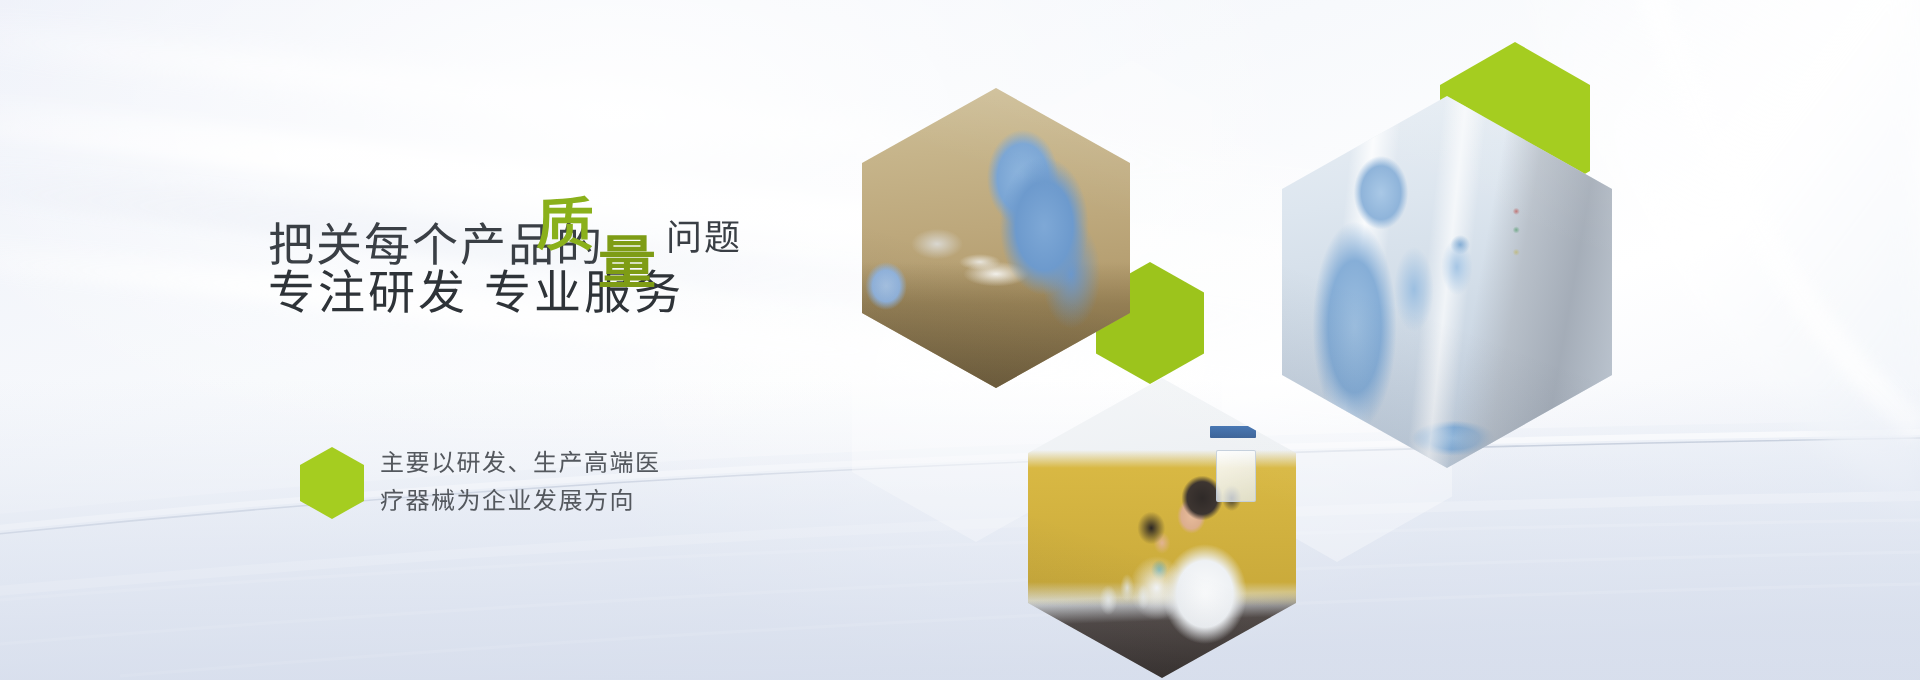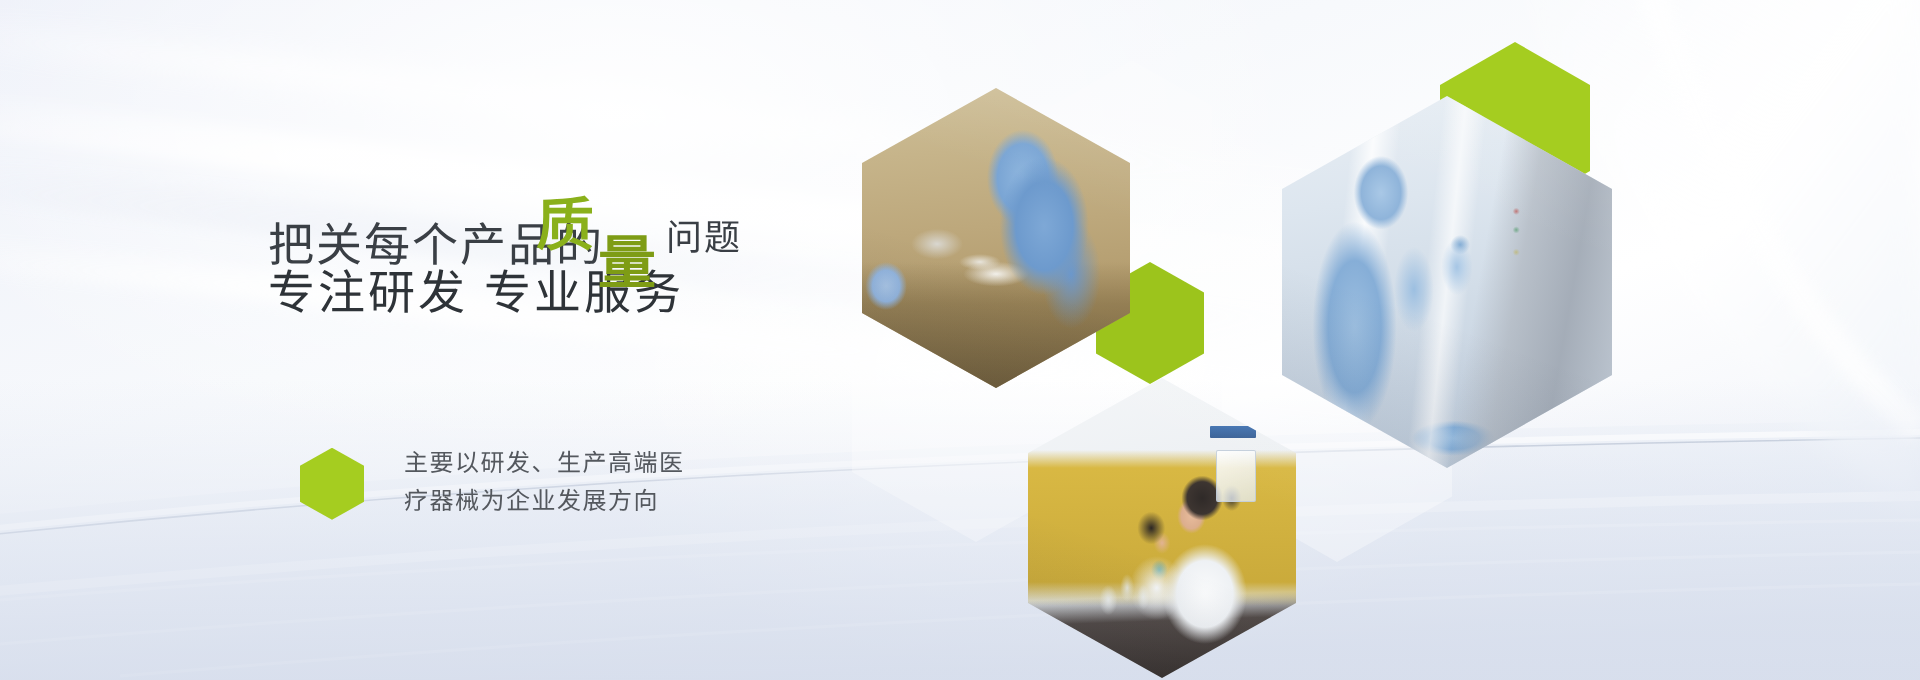--- a/index.html
+++ b/index.html
@@ -62,21 +62,21 @@
     font-weight:400;
     color:#2e3338;
     letter-spacing:3px;
     white-space:nowrap;
     line-height:1.25;
   }
 
   
   .subtitle-row {
     position:absolute; left:300px; top:440px;
-    display:flex; align-items:flex-end; gap:40px;
+    display:flex; align-items:center; gap:16px;
   }
   .hex-bullet {
     width:64px; height:72px; flex:0 0 auto; margin-top:6px;
     background:#a5cd20;
     clip-path:polygon(50% 0%,100% 25%,100% 75%,50% 100%,0% 75%,0% 25%);
   }
   .subtitle-text {
     font-size:24px; line-height:1.58; color:#54585e; letter-spacing:1.5px;
     padding-top:4px; white-space:pre-line;
   }

